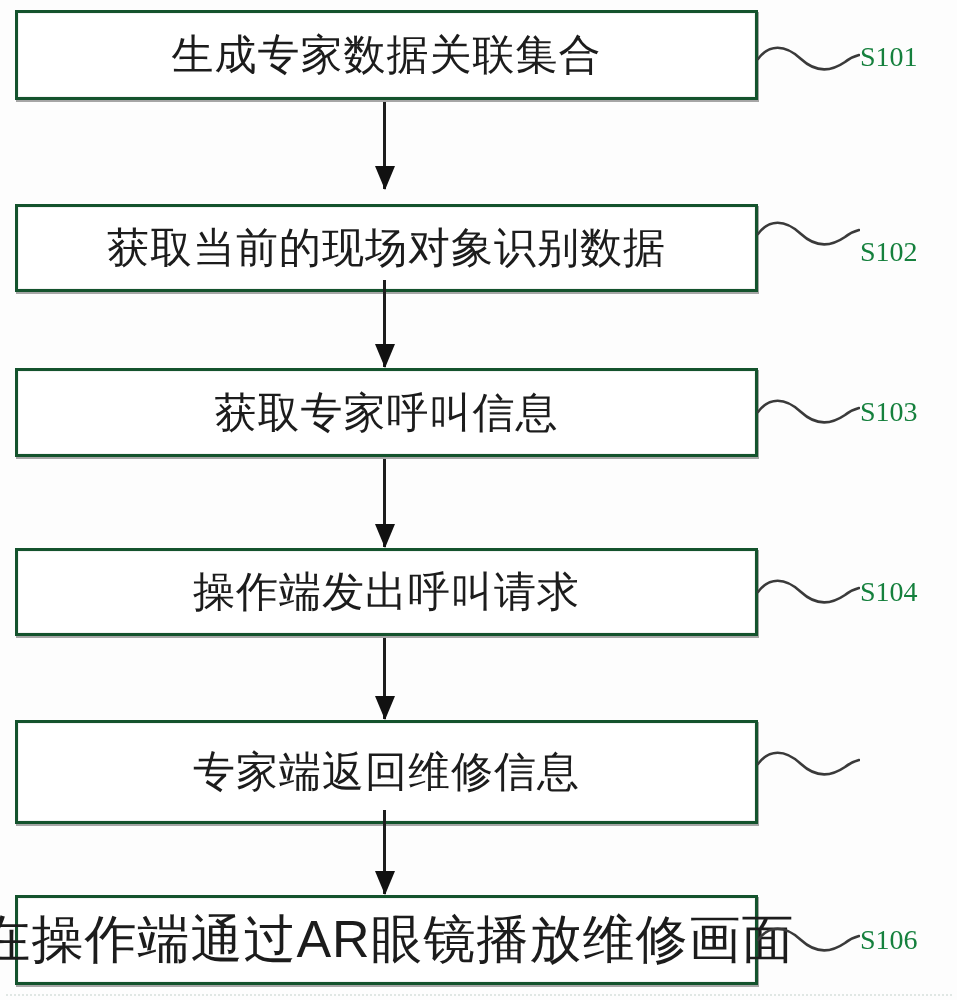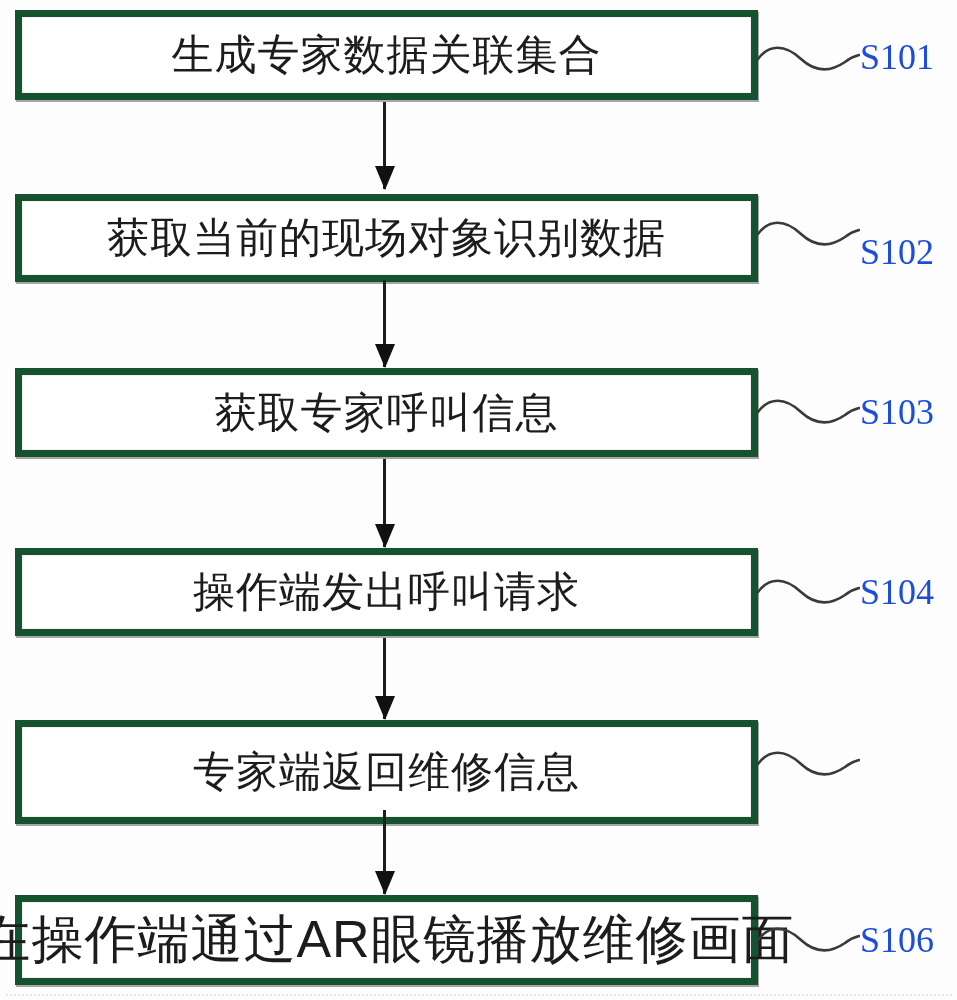--- a/index.html
+++ b/index.html
@@ -10,21 +10,21 @@
     height: 1000px;
     background: #fdfdfd;
     font-family: "Liberation Sans", sans-serif;
     overflow: hidden;
   }
   .step-box {
     position: absolute;
     left: 15px;
     width: 743px;
     background: #ffffff;
-    border: 7px solid #14532d;
+    border: 3px solid #14532d;
     box-shadow: 1px 2px 0 rgba(60,60,60,0.45), inset 0 0 0 1px #f2f2f2;
     display: flex;
     align-items: center;
     justify-content: center;
   }
   .step-text {
     font-size: 42px;
     color: #1c1c1c;
     letter-spacing: 1px;
     white-space: nowrap;
@@ -51,22 +51,22 @@
     position: absolute;
     left: 757px;
     width: 103px;
     height: 34px;
   }
   .step-label {
     position: absolute;
     left: 860px;
     width: 96px;
     font-family: "Liberation Serif", serif;
-    font-size: 36px;
-    color: #1d4ed8;
+    font-size: 28px;
+    color: #15803d;
     line-height: 48px;
     white-space: nowrap;
   }
   .scan-artifact-line {
     position: absolute;
     top: 994px;
     left: 6px;
     width: 946px;
     border-top: 2px dotted #d9e2de;
     opacity: 0.8;
@@ -82,21 +82,21 @@
   </div>
   <svg class="squiggle" style="top:42px;" viewBox="0 0 103 34">
     <path d="M 1 17 C 12 2, 28 2, 44 17 C 58 30, 72 31, 88 20 C 93 16, 98 14, 102 13" fill="none" stroke="#3a3a3a" stroke-width="2.6" stroke-linecap="round"></path>
   </svg>
   <div class="step-label" style="top:33px;">S101</div>
 
   <div class="flow-arrow" style="top:102px;height:87px;">
     <span class="arrow-head"></span>
   </div>
 
-  <div class="step-box" style="top:194px;height:88px;">
+  <div class="step-box" style="top:204px;height:88px;">
     <span class="step-text">获取当前的现场对象识别数据</span>
   </div>
   <svg class="squiggle" style="top:217px;" viewBox="0 0 103 34">
     <path d="M 1 17 C 12 2, 28 2, 44 17 C 58 30, 72 31, 88 20 C 93 16, 98 14, 102 13" fill="none" stroke="#3a3a3a" stroke-width="2.6" stroke-linecap="round"></path>
   </svg>
   <div class="step-label" style="top:228px;">S102</div>
 
   <div class="flow-arrow" style="top:280px;height:87px;">
     <span class="arrow-head"></span>
   </div>

